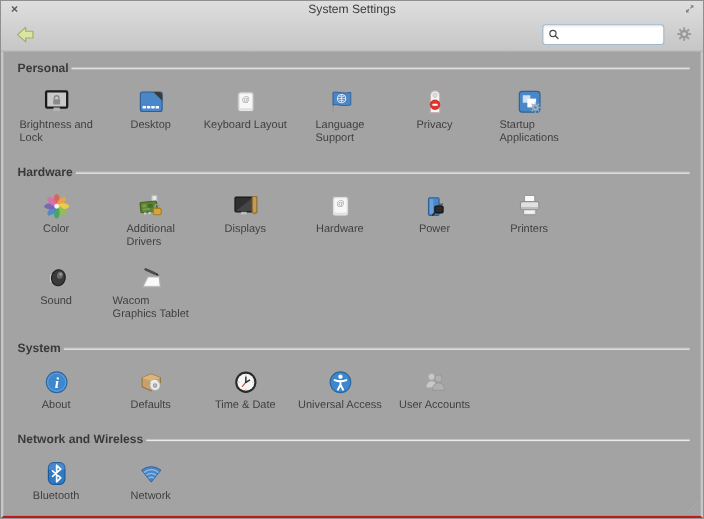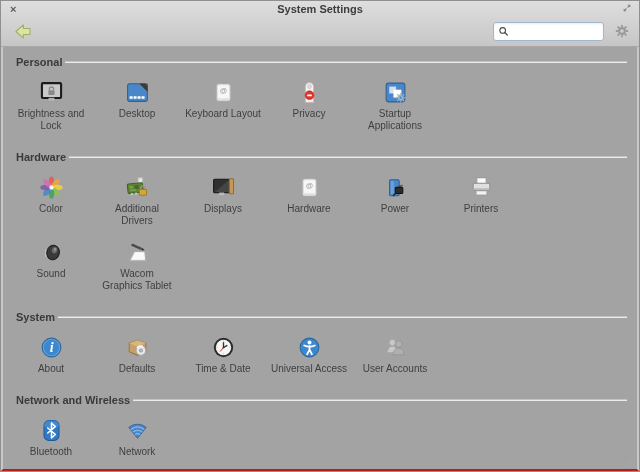--- a/index.html
+++ b/index.html
@@ -2,21 +2,21 @@
 <html><head>
 <meta charset="utf-8">
 <style>
   * { margin:0; padding:0; box-sizing:border-box; }
   html,body { width:640px; height:472px; font-family:"Liberation Sans",sans-serif; }
   .window { position:relative; width:640px; height:472px; background:#dcdcdc;
             border:1px solid #8f8f8f; overflow:hidden; }
   
   .chrome { height:46px; background:linear-gradient(#dedede,#c6c6c6); border-bottom:1px solid #a8a8a8; }
   .titlebar { position:relative; height:16px; }
-  .title { display:block; text-align:center; font-size:11px; font-weight:bold; color:#3c3c3c; line-height:17px; }
+  .title { display:block; text-align:center; font-size:11px; font-weight:normal; color:#3c3c3c; line-height:17px; }
   .close { position:absolute; left:9px; top:1px; font-size:11px; font-weight:bold; color:#5a5a5a; line-height:14px; cursor:default; }
   .restore { position:absolute; right:7px; top:2px; width:10px; height:10px; }
   .restore svg { width:10px; height:10px; display:block; }
   .toolbar { display:flex; align-items:center; height:30px; padding:0 7px 2px 8px; }
   .back-btn { width:27px; height:23px; display:flex; align-items:center; justify-content:center; }
   .back-btn svg { width:23px; height:21px; }
   .spacer { flex:1; }
   .search { display:flex; align-items:center; width:111px; height:19px; background:#fff;
             border:1px solid #9fb8cd; border-radius:3px; padding:0 3px; margin-right:8px;
             box-shadow:inset 0 1px 2px rgba(0,0,0,.08); }
@@ -28,21 +28,21 @@
   .content { height:424px; background:#a3a3a3; border-left:2px solid #c9c9c9;
              border-right:2px solid #c9c9c9; border-bottom:2px solid #b91c1c; overflow:hidden; }
   .section { padding-bottom:7px; }
   .section-title { display:flex; align-items:center; padding:9px 10px 2px 13px; }
   .section-title-text { font-size:11px; font-weight:bold; color:#3a3a3a; white-space:nowrap; }
   .section-line { flex:1; height:2px; border-top:1px solid #c2c2c2; border-bottom:1px solid #ebebeb; margin-left:3px; }
   .tile-row { display:grid; grid-template-columns:repeat(7,86px); padding:3px 0 1px 5px; }
   .tile { display:flex; flex-direction:column; align-items:center; padding:6px 0 2px; cursor:default; border-radius:3px; }
   .tile-icon { height:26px; display:flex; align-items:center; justify-content:center; }
   .tile-icon svg { width:25px; height:25px; display:block; }
-  .tile-label { margin-top:3px; font-size:10px; line-height:12px; color:#3f3f3f; text-align:center; white-space:pre; }
+  .tile-label { margin-top:3px; font-size:10px; line-height:12px; color:#3f3f3f; white-space:pre; }
   .grip { position:absolute; right:3px; bottom:3px; width:13px; height:13px; }
   .grip svg { width:13px; height:13px; display:block; }
 </style>
 </head>
 <body>
 
 <div class="window">
   <div class="chrome">
     <div class="titlebar">
       <span class="close">×</span>
@@ -129,20 +129,32 @@
                 <rect x="5" y="3.5" width="14" height="17" rx="2.5" fill="#e4e4e4" stroke="#a8a8a8"></rect>
                 <rect x="6.2" y="4.6" width="11.6" height="13.5" rx="1.8" fill="#f7f7f7" stroke="#d0d0d0" stroke-width="0.5"></rect>
                 <text x="12" y="12" font-size="7" fill="#9a9a9a" text-anchor="middle" font-family="Liberation Sans,sans-serif">@</text>
               </svg>
             </span>
             <div class="tile-label">Keyboard Layout</div>
           </div>
           <div class="tile">
             <span class="tile-icon">
               <svg viewBox="0 0 24 24">
+                <path d="M5.5 3 v18.5" stroke="#9a9a9a" stroke-width="1.4"></path>
+                <path d="M5.5 4 C9 2.6 13 5.4 21 3.8 L21 14.8 C13 16.4 9 13.6 5.5 15 Z" fill="#4a87c8" stroke="#2f5f94" stroke-width="0.8"></path>
+                <circle cx="13" cy="9.3" r="3.6" fill="none" stroke="#e8eef5" stroke-width="0.9"></circle>
+                <path d="M13 5.7 v7.2 M9.4 9.3 h7.2 M10.4 6.9 c1.7 1.2 3.5 1.2 5.2 0 M10.4 11.7 c1.7 -1.2 3.5 -1.2 5.2 0" fill="none" stroke="#e8eef5" stroke-width="0.7"></path>
+              </svg>
+            </span>
+            <div class="tile-label">Language
+Support</div>
+          </div>
+          <div class="tile">
+            <span class="tile-icon">
+              <svg viewBox="0 0 24 24">
                 <path d="M8 21.5 V6.5 a4 4 0 0 1 8 0 V21.5 Z" fill="#f4f4f4" stroke="#c9b0b0" stroke-width="0.9"></path>
                 <circle cx="12" cy="6.3" r="1.9" fill="#dcdcdc" stroke="#c4c4c4" stroke-width="0.7"></circle>
                 <circle cx="12" cy="14.6" r="4.2" fill="#e3332c" stroke="#b02721" stroke-width="0.6"></circle>
                 <rect x="9.7" y="13.8" width="4.6" height="1.7" rx="0.5" fill="#fff"></rect>
               </svg>
             </span>
             <div class="tile-label">Privacy</div>
           </div>
           <div class="tile">
             <span class="tile-icon">

